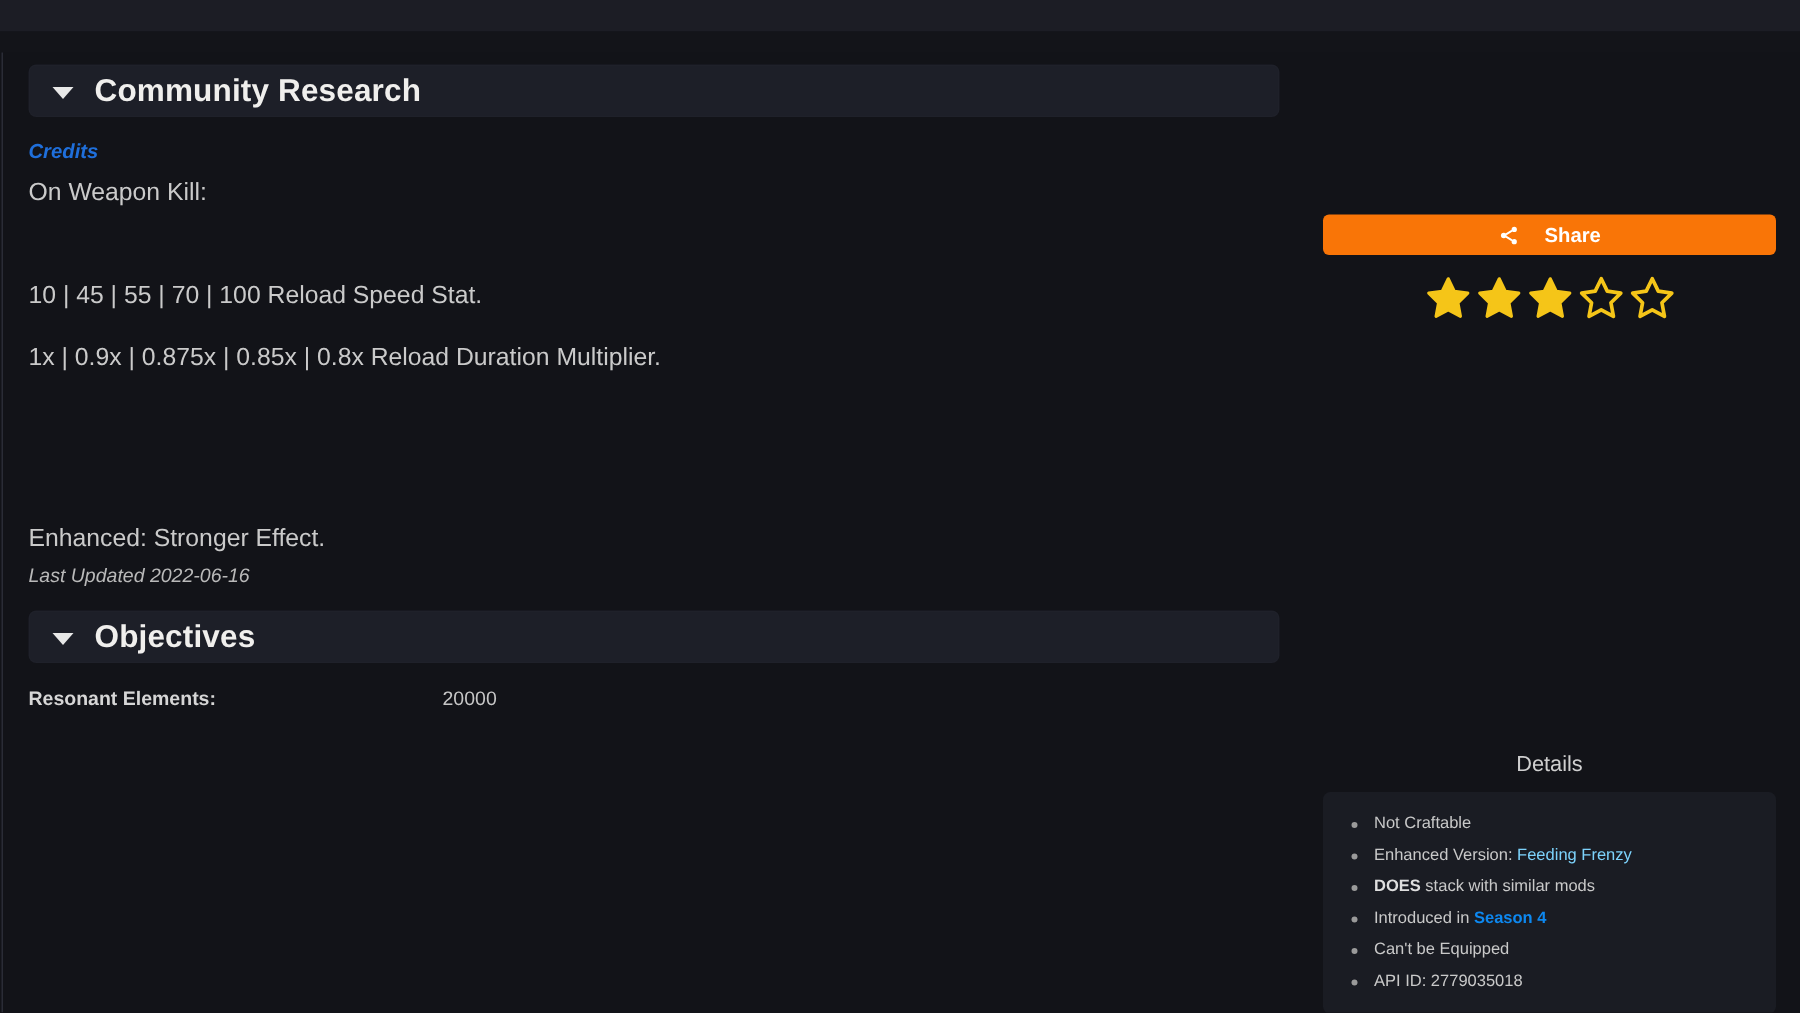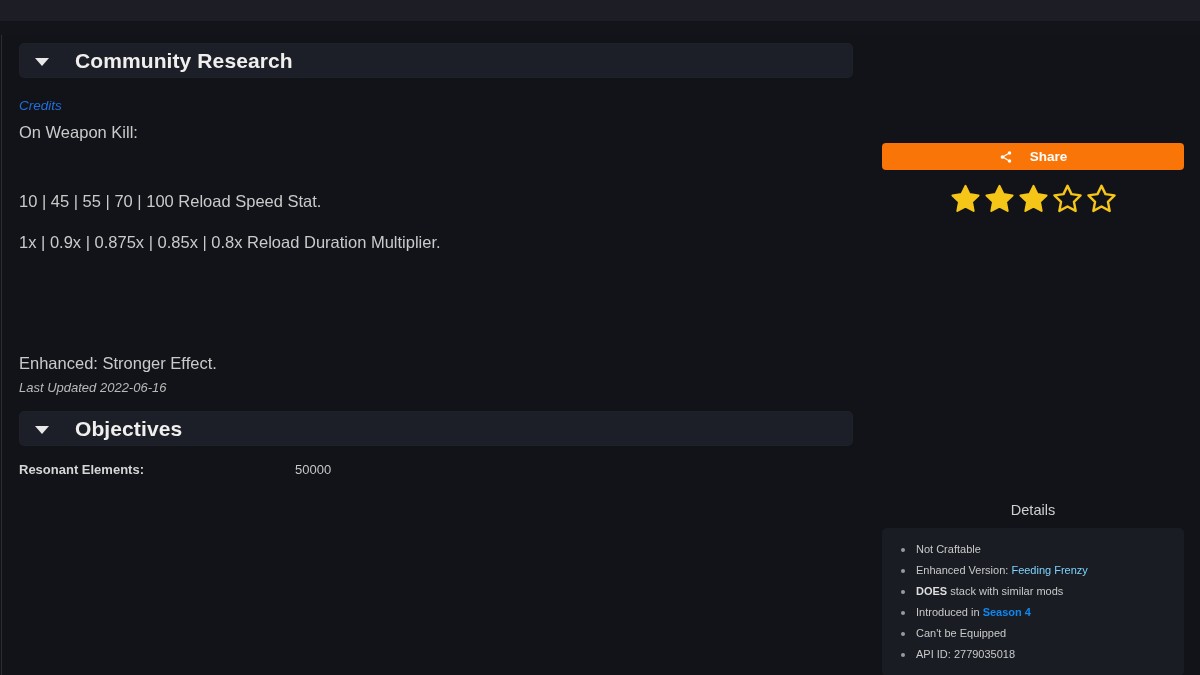--- a/index.html
+++ b/index.html
@@ -46,29 +46,28 @@
   .main-col {
     position: absolute;
     top: 35px;
     left: 0;
     width: 868px;
     height: 640px;
     padding: 8px 0 0 0;
   }
 
   .section-header {
-    margin: 0 15px 9px 19px;
+    margin: 0 15px 4px 19px;
     height: 35px;
     background: #1d1f28;
     border-radius: 5px;
     display: flex;
     align-items: center;
     padding-left: 16px;
     box-shadow: inset 0 0 0 1px rgba(255,255,255,0.012);
-    gap: 12px;
   }
   .section-header .chev {
     width: 0; height: 0;
     border-left: 7px solid transparent;
     border-right: 7px solid transparent;
     border-top: 8px solid #e8e8e8;
     margin-right: 14px;
     margin-top: 2px;
     flex: none;
   }
@@ -77,21 +76,21 @@
     font-weight: bold;
     color: #f0efed;
     letter-spacing: 0.1px;
   }
 
   .credits-link {
     display: inline-block;
     margin: 11px 0 0 19px;
     font-size: 13.5px;
     font-style: italic;
-    font-weight: normal;
+    font-weight: bold;
     color: #1f6fdb;
     text-decoration: none;
     cursor: pointer;
   }
 
   .perk-body {
     margin: 10px 0 0 19px;
     font-size: 16.5px;
     line-height: 1;
     color: #cacaca;
@@ -250,21 +249,21 @@
   <div class="last-updated">Last Updated 2022-06-16</div>
 
   
   <div class="section-header objectives-header">
     <span class="chev"></span>
     <span class="title">Objectives</span>
   </div>
 
   <div class="objective-row">
     <span class="obj-label">Resonant Elements:</span>
-    <span class="obj-value">50000</span>
+    <span class="obj-value">20000</span>
   </div>
 </div>
 
 <div class="sidebar">
 
 
   <button class="btn-share">
     <svg width="14" height="14" viewBox="0 0 24 24">
       <circle cx="18" cy="5" r="3" fill="#ffffff"></circle>
       <circle cx="18" cy="19" r="3" fill="#ffffff"></circle>

